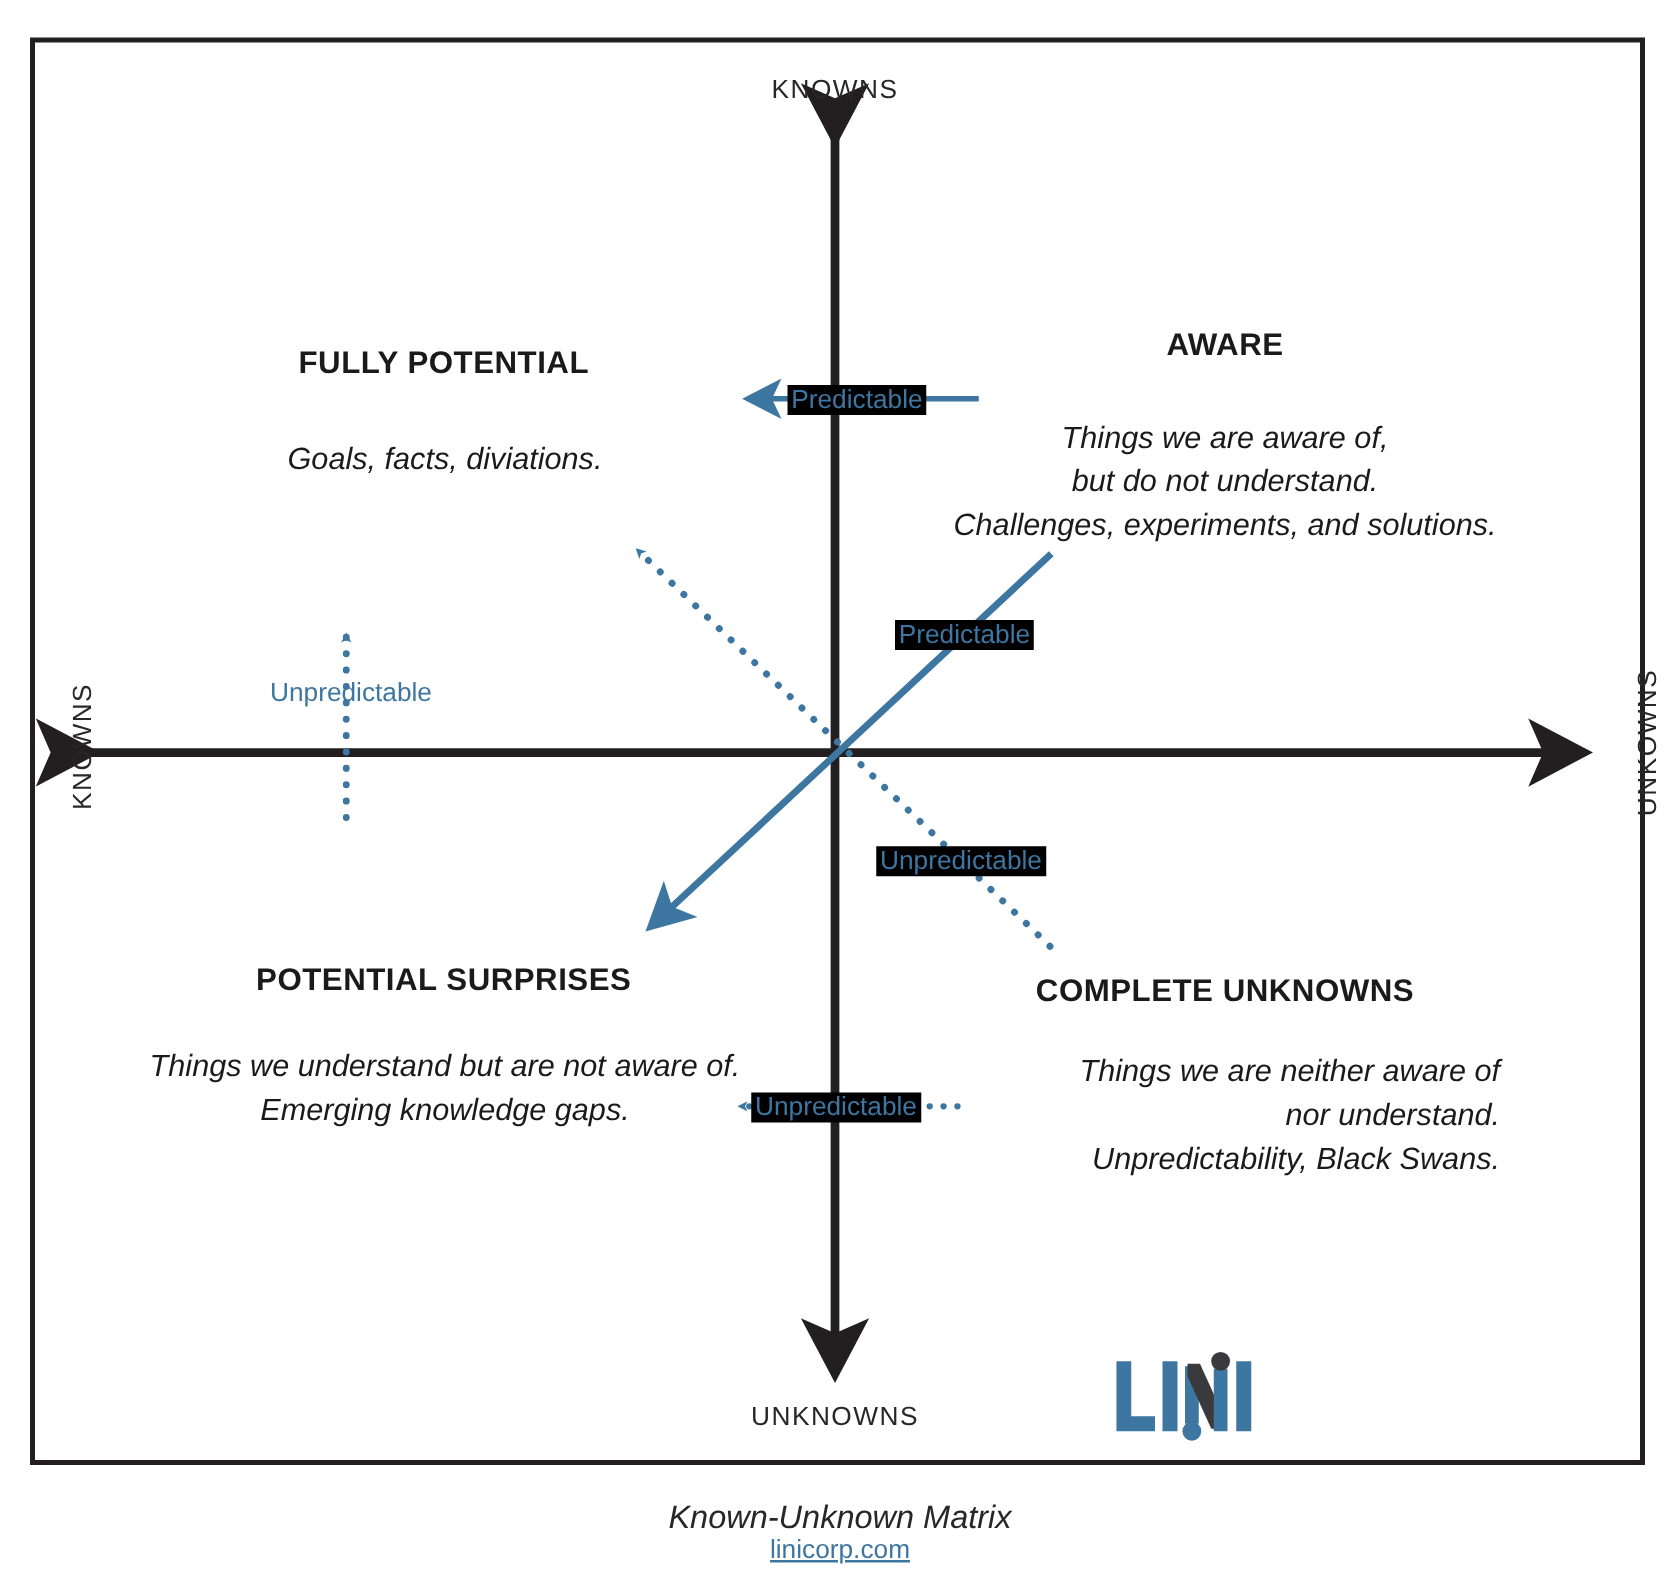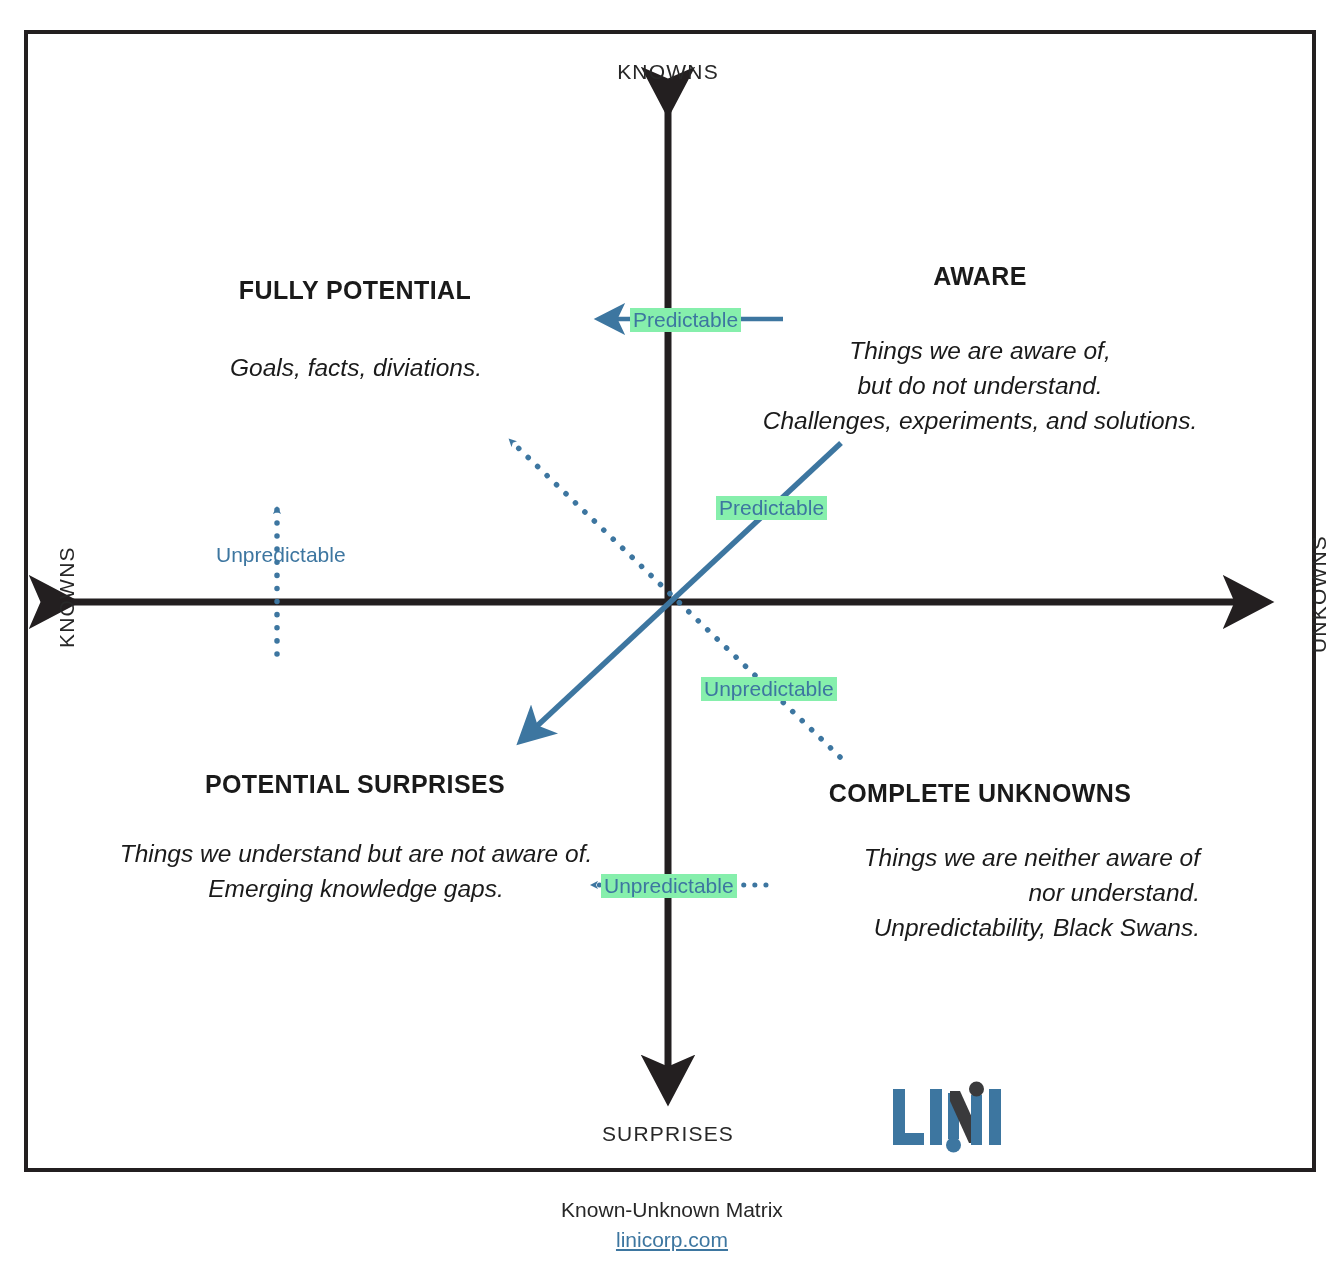--- a/index.html
+++ b/index.html
@@ -69,31 +69,32 @@
   .axis-cap.vert-right {
     transform: rotate(-90deg);
     transform-origin: 0 0;
   }
 
   .blue-label {
     position: absolute;
     font-size: 21px;
     color: #3d76a0;
     white-space: nowrap;
-    background: #86efac;
+    background: #000000;
     padding: 0 3px;
   }
 
   .caption {
     position: absolute;
     text-align: center;
-    font-size: 21px;
+    font-size: 26px;
     color: #272727;
     width: 100%;
     left: 0;
+    font-style: italic;
   }
   .caption-link {
     position: absolute;
     text-align: center;
     font-size: 21px;
     color: #3d76a0;
     text-decoration: underline;
     width: 100%;
     left: 0;
     cursor: pointer;
@@ -152,21 +153,21 @@
       <line x1="840" y1="757" x2="510" y2="440" stroke="#3d76a0" stroke-width="5.5" stroke-dasharray="0.1 13" stroke-linecap="round" marker-end="url(#ah-blue-dot)"></line>
     </g>
 
     <g>
       <line x1="766" y1="885" x2="592" y2="885" stroke="#3d76a0" stroke-width="5" stroke-dasharray="0.1 11" stroke-linecap="round" marker-end="url(#ah-blue-dot)"></line>
     </g>
   </svg>
 
   <div class="axis-cap" style="left:668px; top:60px; transform:translateX(-50%);">KNOWNS</div>
 
-  <div class="axis-cap" style="left:668px; top:1122px; transform:translateX(-50%);">SURPRISES</div>
+  <div class="axis-cap" style="left:668px; top:1122px; transform:translateX(-50%);">UNKNOWNS</div>
 
   <div class="axis-cap vert-left" style="left:55px; top:648px;">KNOWNS</div>
 
   <div class="axis-cap vert-right" style="left:1307px; top:653px;">UNKOWNS</div>
 
   <div class="qtitle" style="left:355px; top:276px; transform:translateX(-50%);">FULLY POTENTIAL</div>
   <div class="qbody" style="left:96px; top:351px; width:520px; text-align:center;">
     <div>Goals, facts, diviations.</div>
   </div>
 

